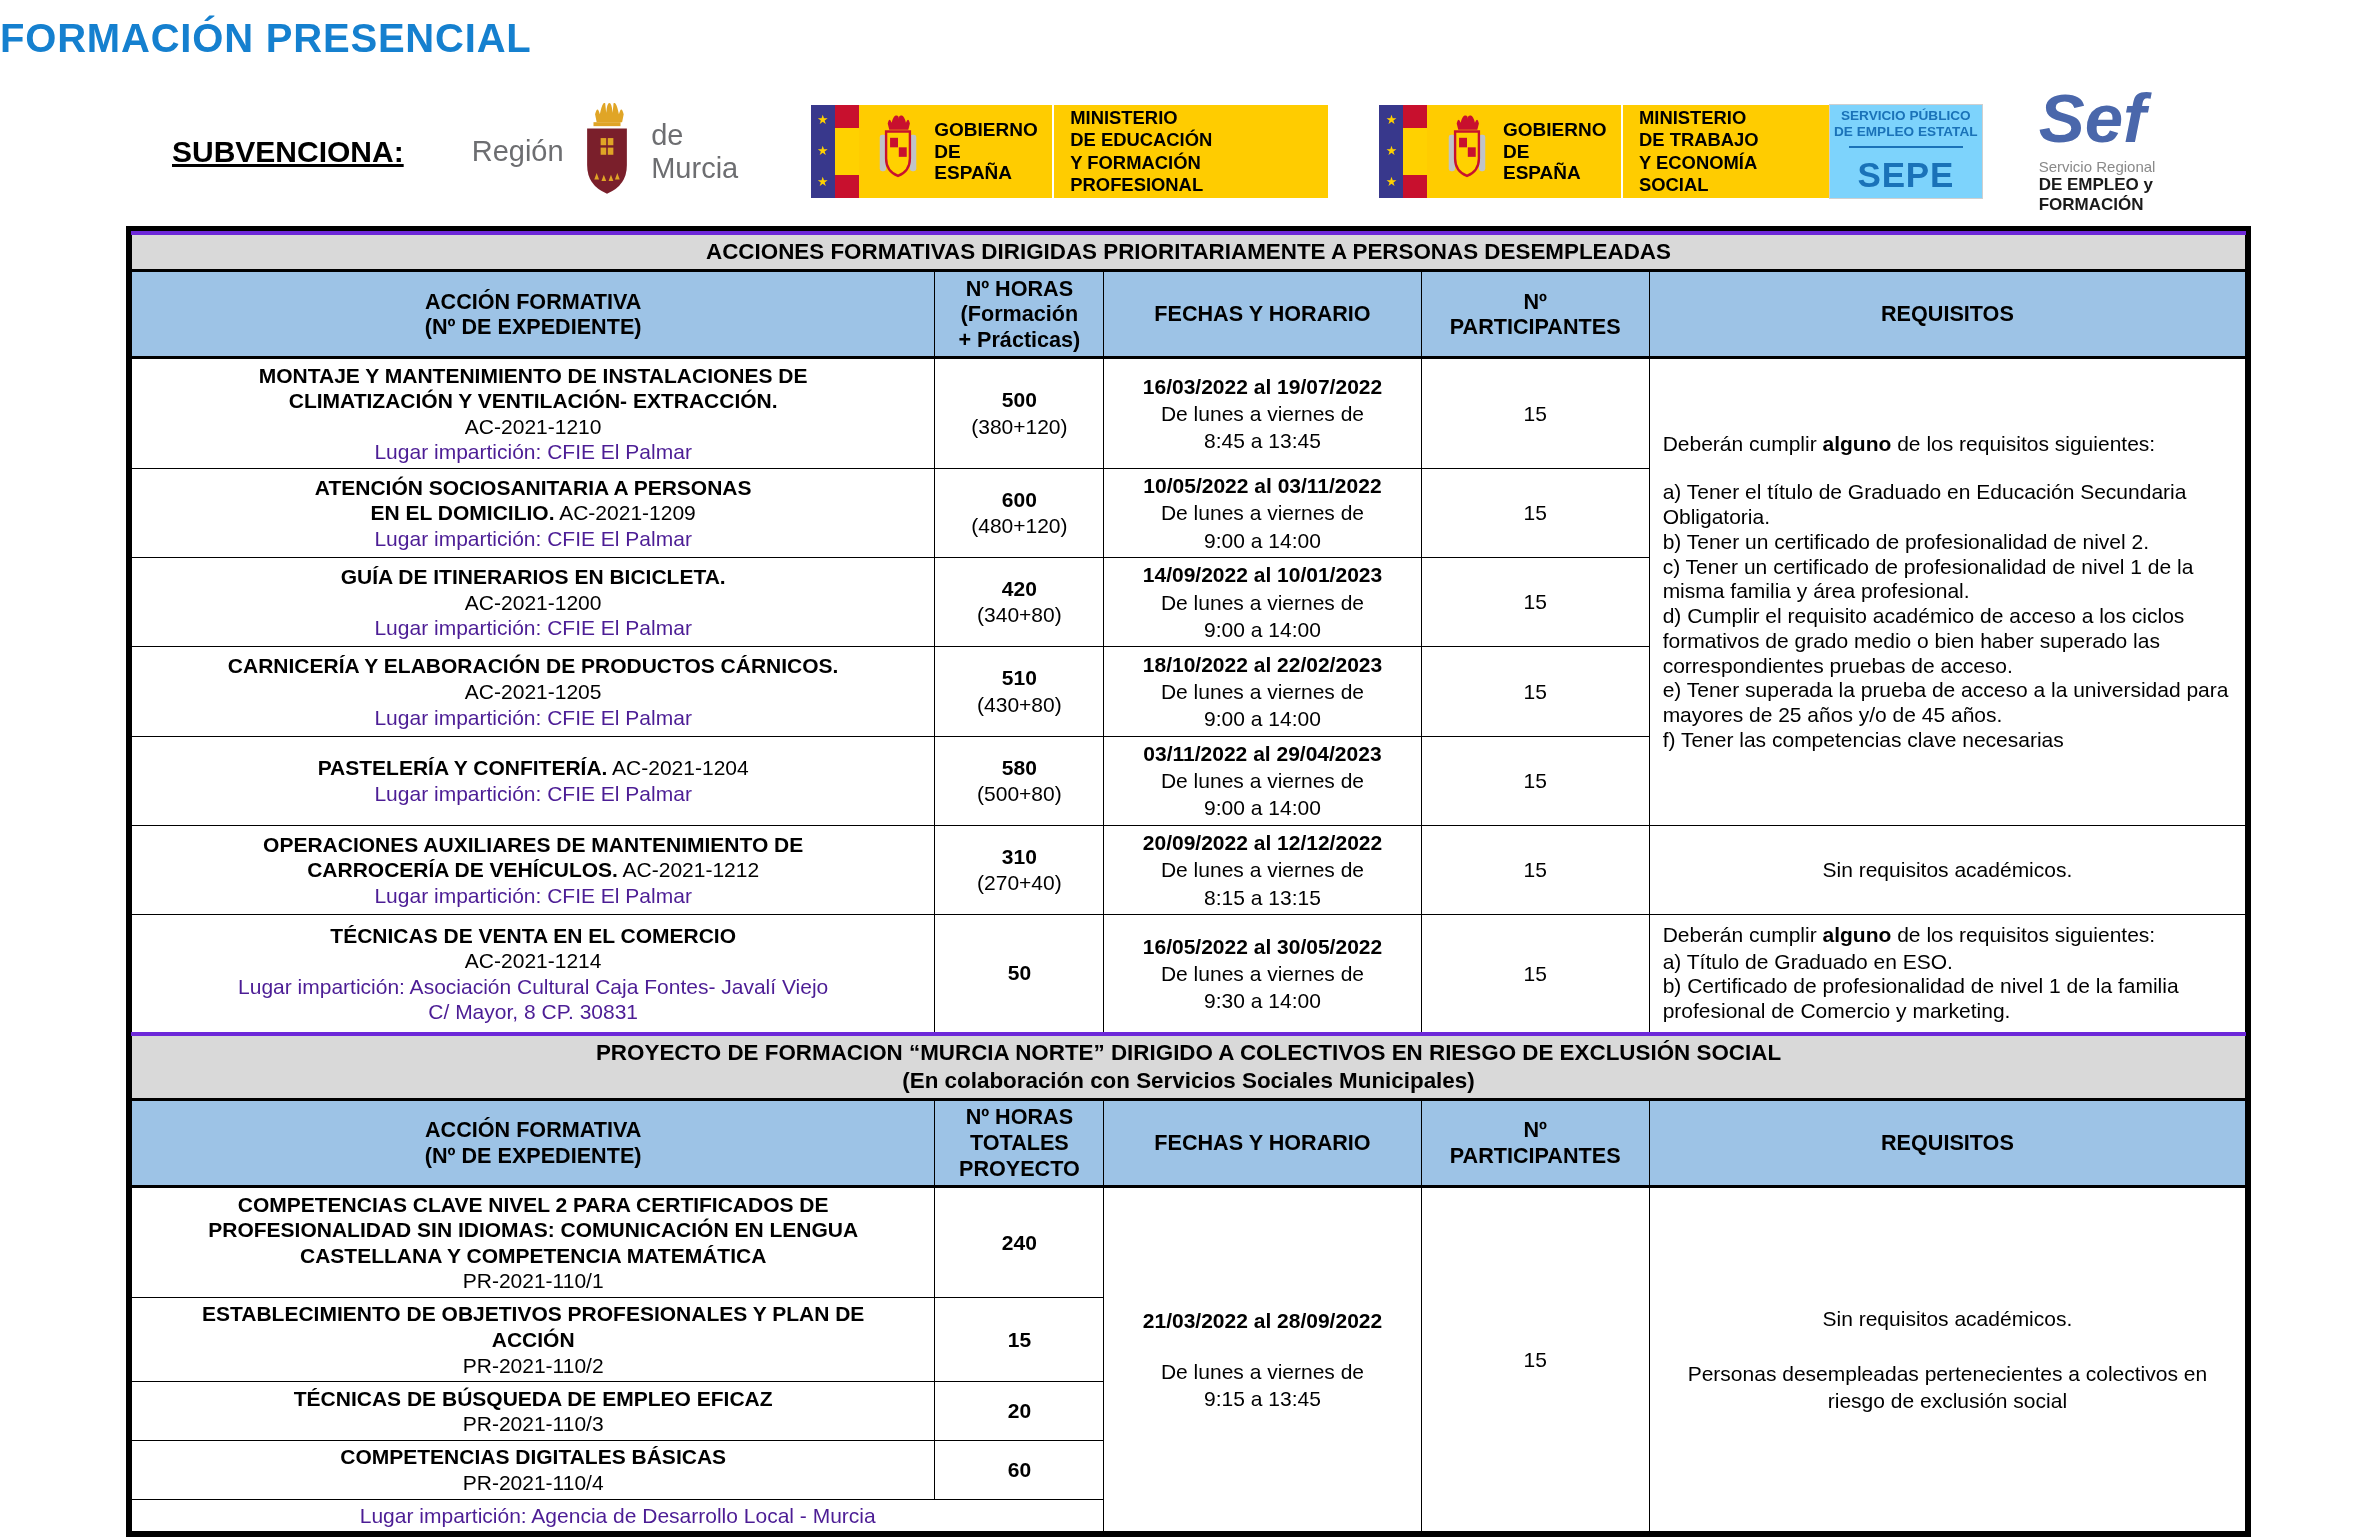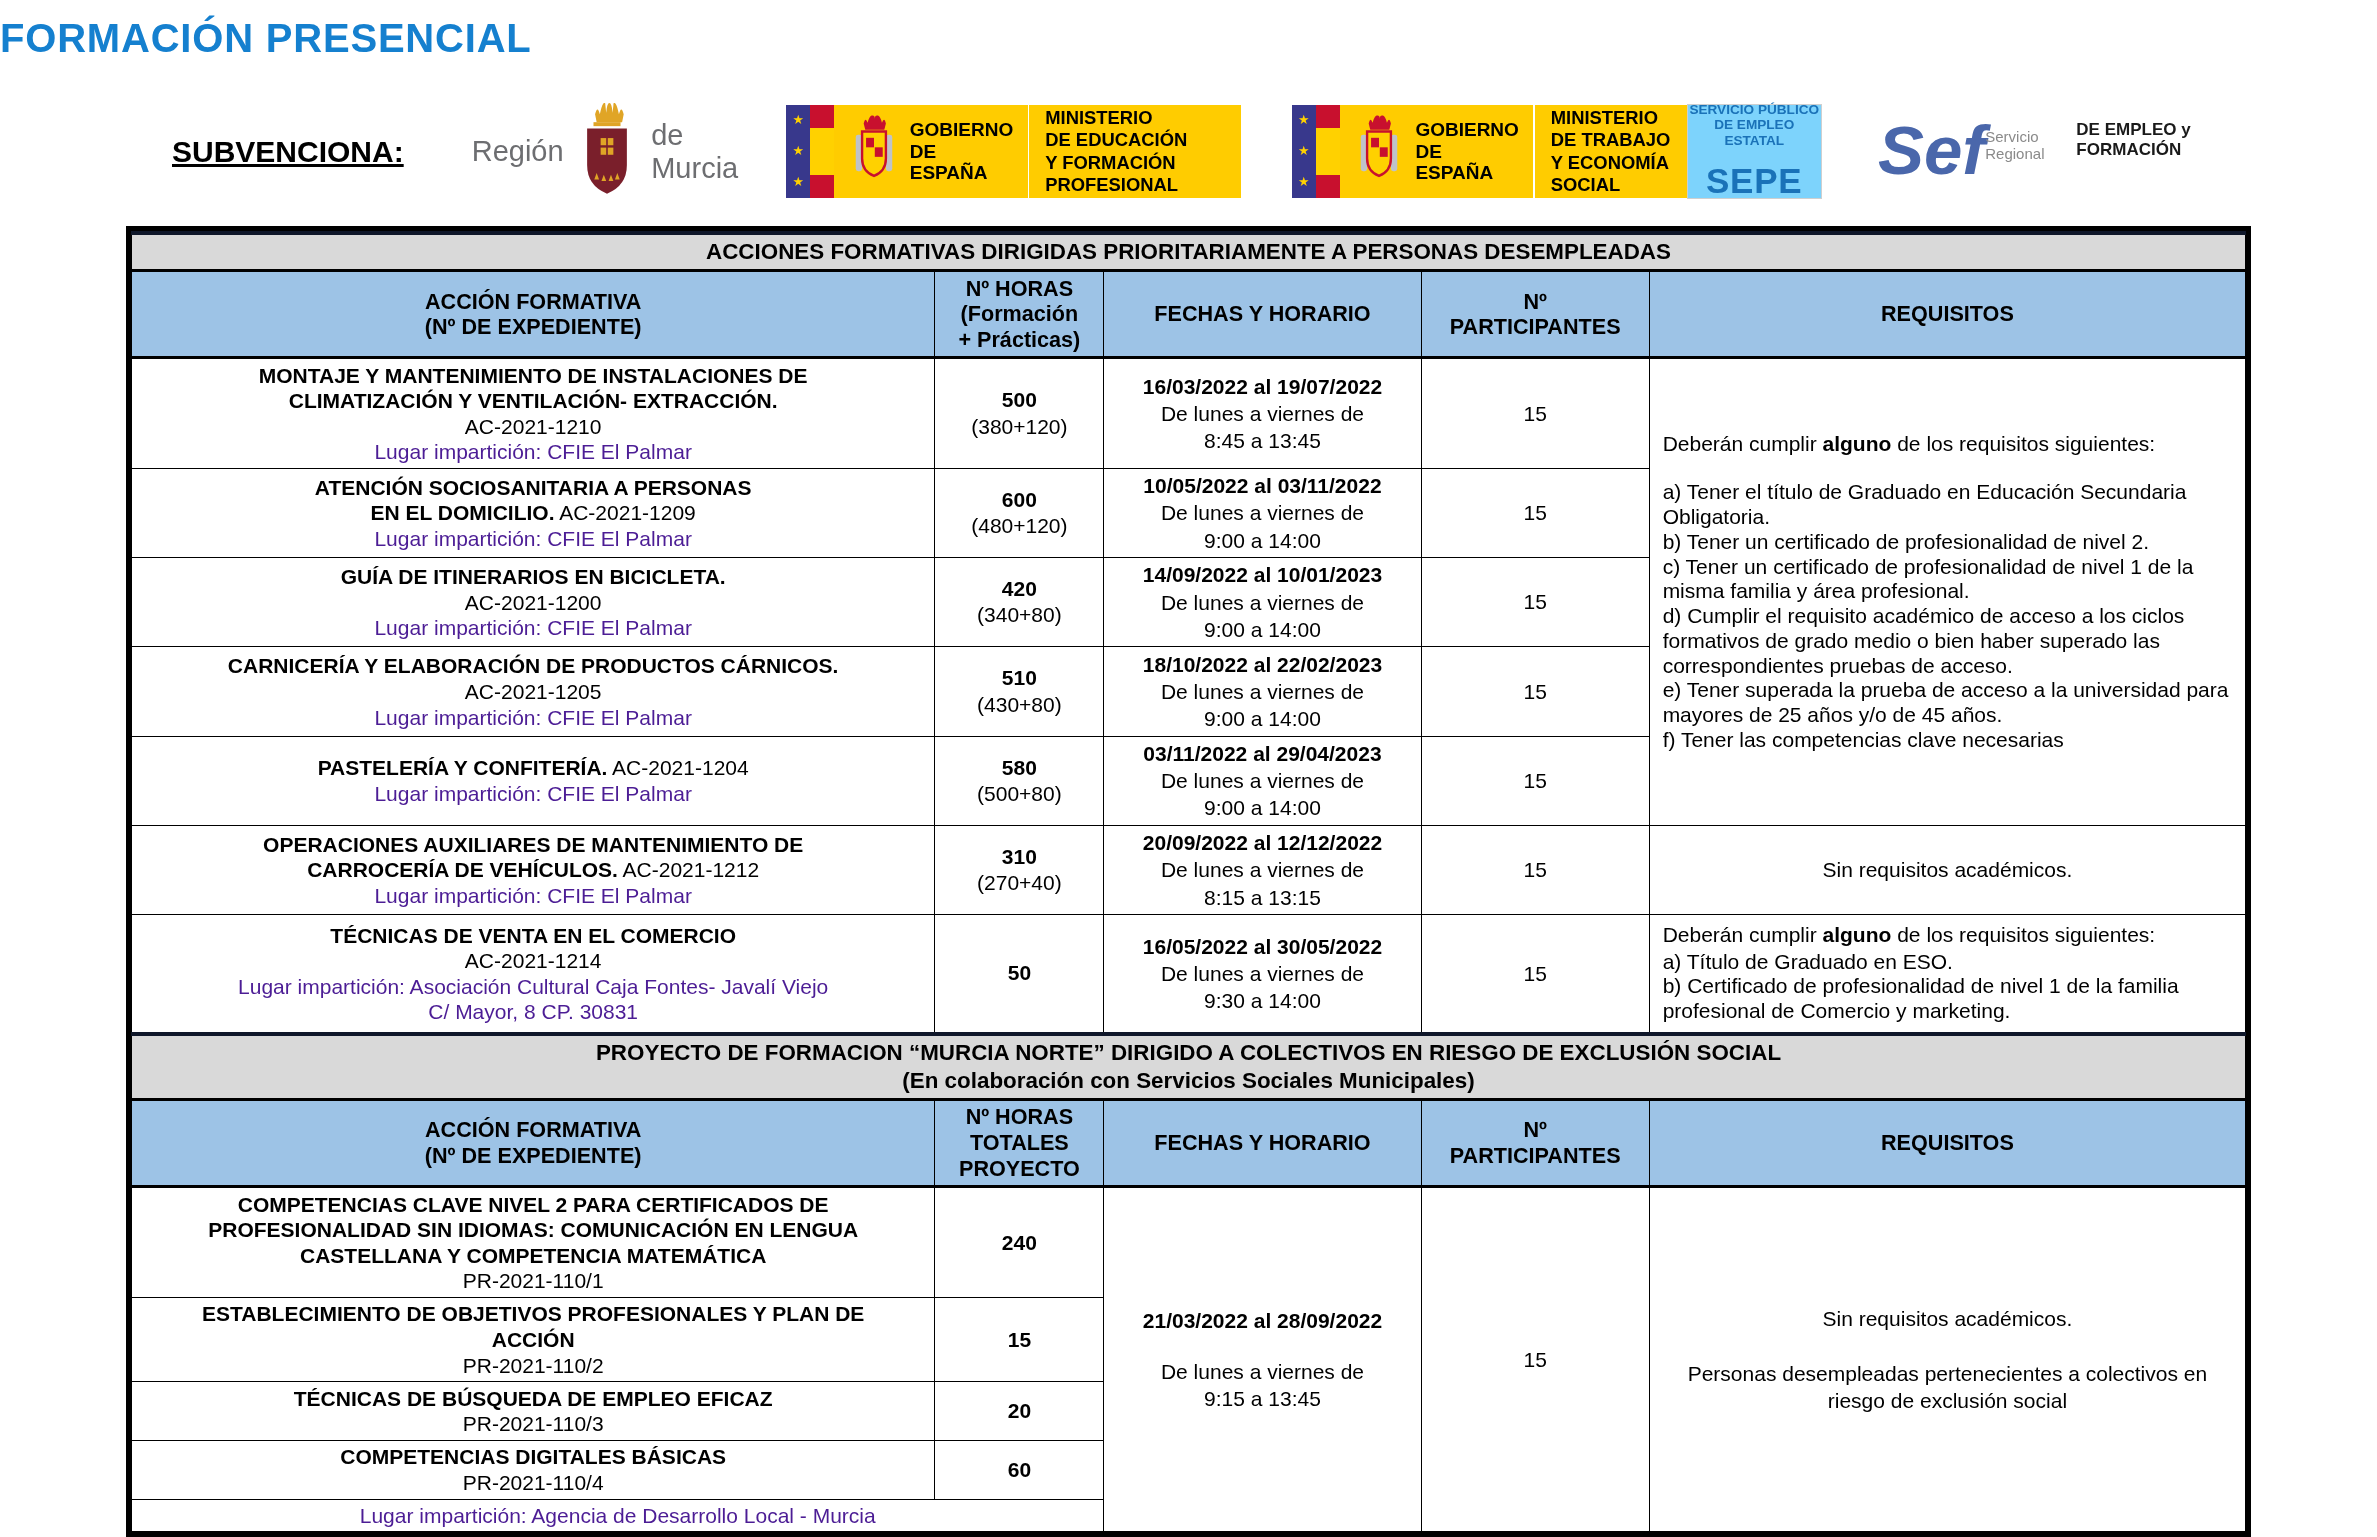--- a/index.html
+++ b/index.html
@@ -27,31 +27,31 @@
   .gob-name {font-size:19px; font-weight:bold; line-height:1.15; white-space:pre-line;}
   .gob-divider {width:2.4px; background:#ffffff; height:100%;}
   .gob-ministry {display:flex; align-items:center; padding:0 16px; font-size:18.4px; font-weight:bold; line-height:1.2; white-space:pre-line; max-width:264px;}
   .sepe-box {
     width:160px; background:#7dd3fc; border:1.6px solid #cfcfcf; margin-right:56px;
     display:flex; flex-direction:column; justify-content:center; align-items:center; height:93px;
   }
   .sepe-top {color:#1a72b8; font-size:13.6px; font-weight:bold; text-align:center; line-height:1.15; white-space:pre-line;}
   .sepe-rule {width:75%; height:2.4px; background:#1a72b8; margin:6.4px 0;}
   .sepe-name {color:#1a72b8; font-size:35px; font-weight:bold; letter-spacing:0.8px;}
-  .sef-box {display:flex; }
+  .sef-box {display:flex; flex-direction:column;}
   .sef-name {color:#4a67ab; font-size:69px; font-weight:bold; font-style:italic; line-height:0.9;}
   .sef-l1 {color:#8a8a8a; font-size:15px; margin-top:8px;}
   .sef-l2 {color:#1a1a1a; font-size:17px; font-weight:bold;}
   
   .sheet {margin:0 126px; border:5.6px solid #000; background:#fff;}
   table {width:100%; border-collapse:collapse; table-layout:fixed;}
   td {border:1.6px solid #000; padding:3.2px 8px; font-size:21px; vertical-align:middle; overflow:hidden;}
   tr.section-row td {
     background:#d9d9d9; font-weight:bold; text-align:center; font-size:22.4px;
-    border-top:4px solid #0f172a; border-bottom:3.2px solid #000; line-height:1.25;
+    border-top:4px solid #6d28d9; border-bottom:3.2px solid #000; line-height:1.25;
   }
   tr.head-row td {
     background:#9dc3e6; font-weight:bold; text-align:center; font-size:21.6px;
     border-bottom:3.2px solid #000; line-height:1.2;
   }
   .pre {white-space:pre-line;}
   .t-center {text-align:center;}
   .bold {font-weight:bold;}
   .accion-cell {text-align:center; line-height:1.22;}
   .accion-title {font-weight:bold;margin-top:48px;}

